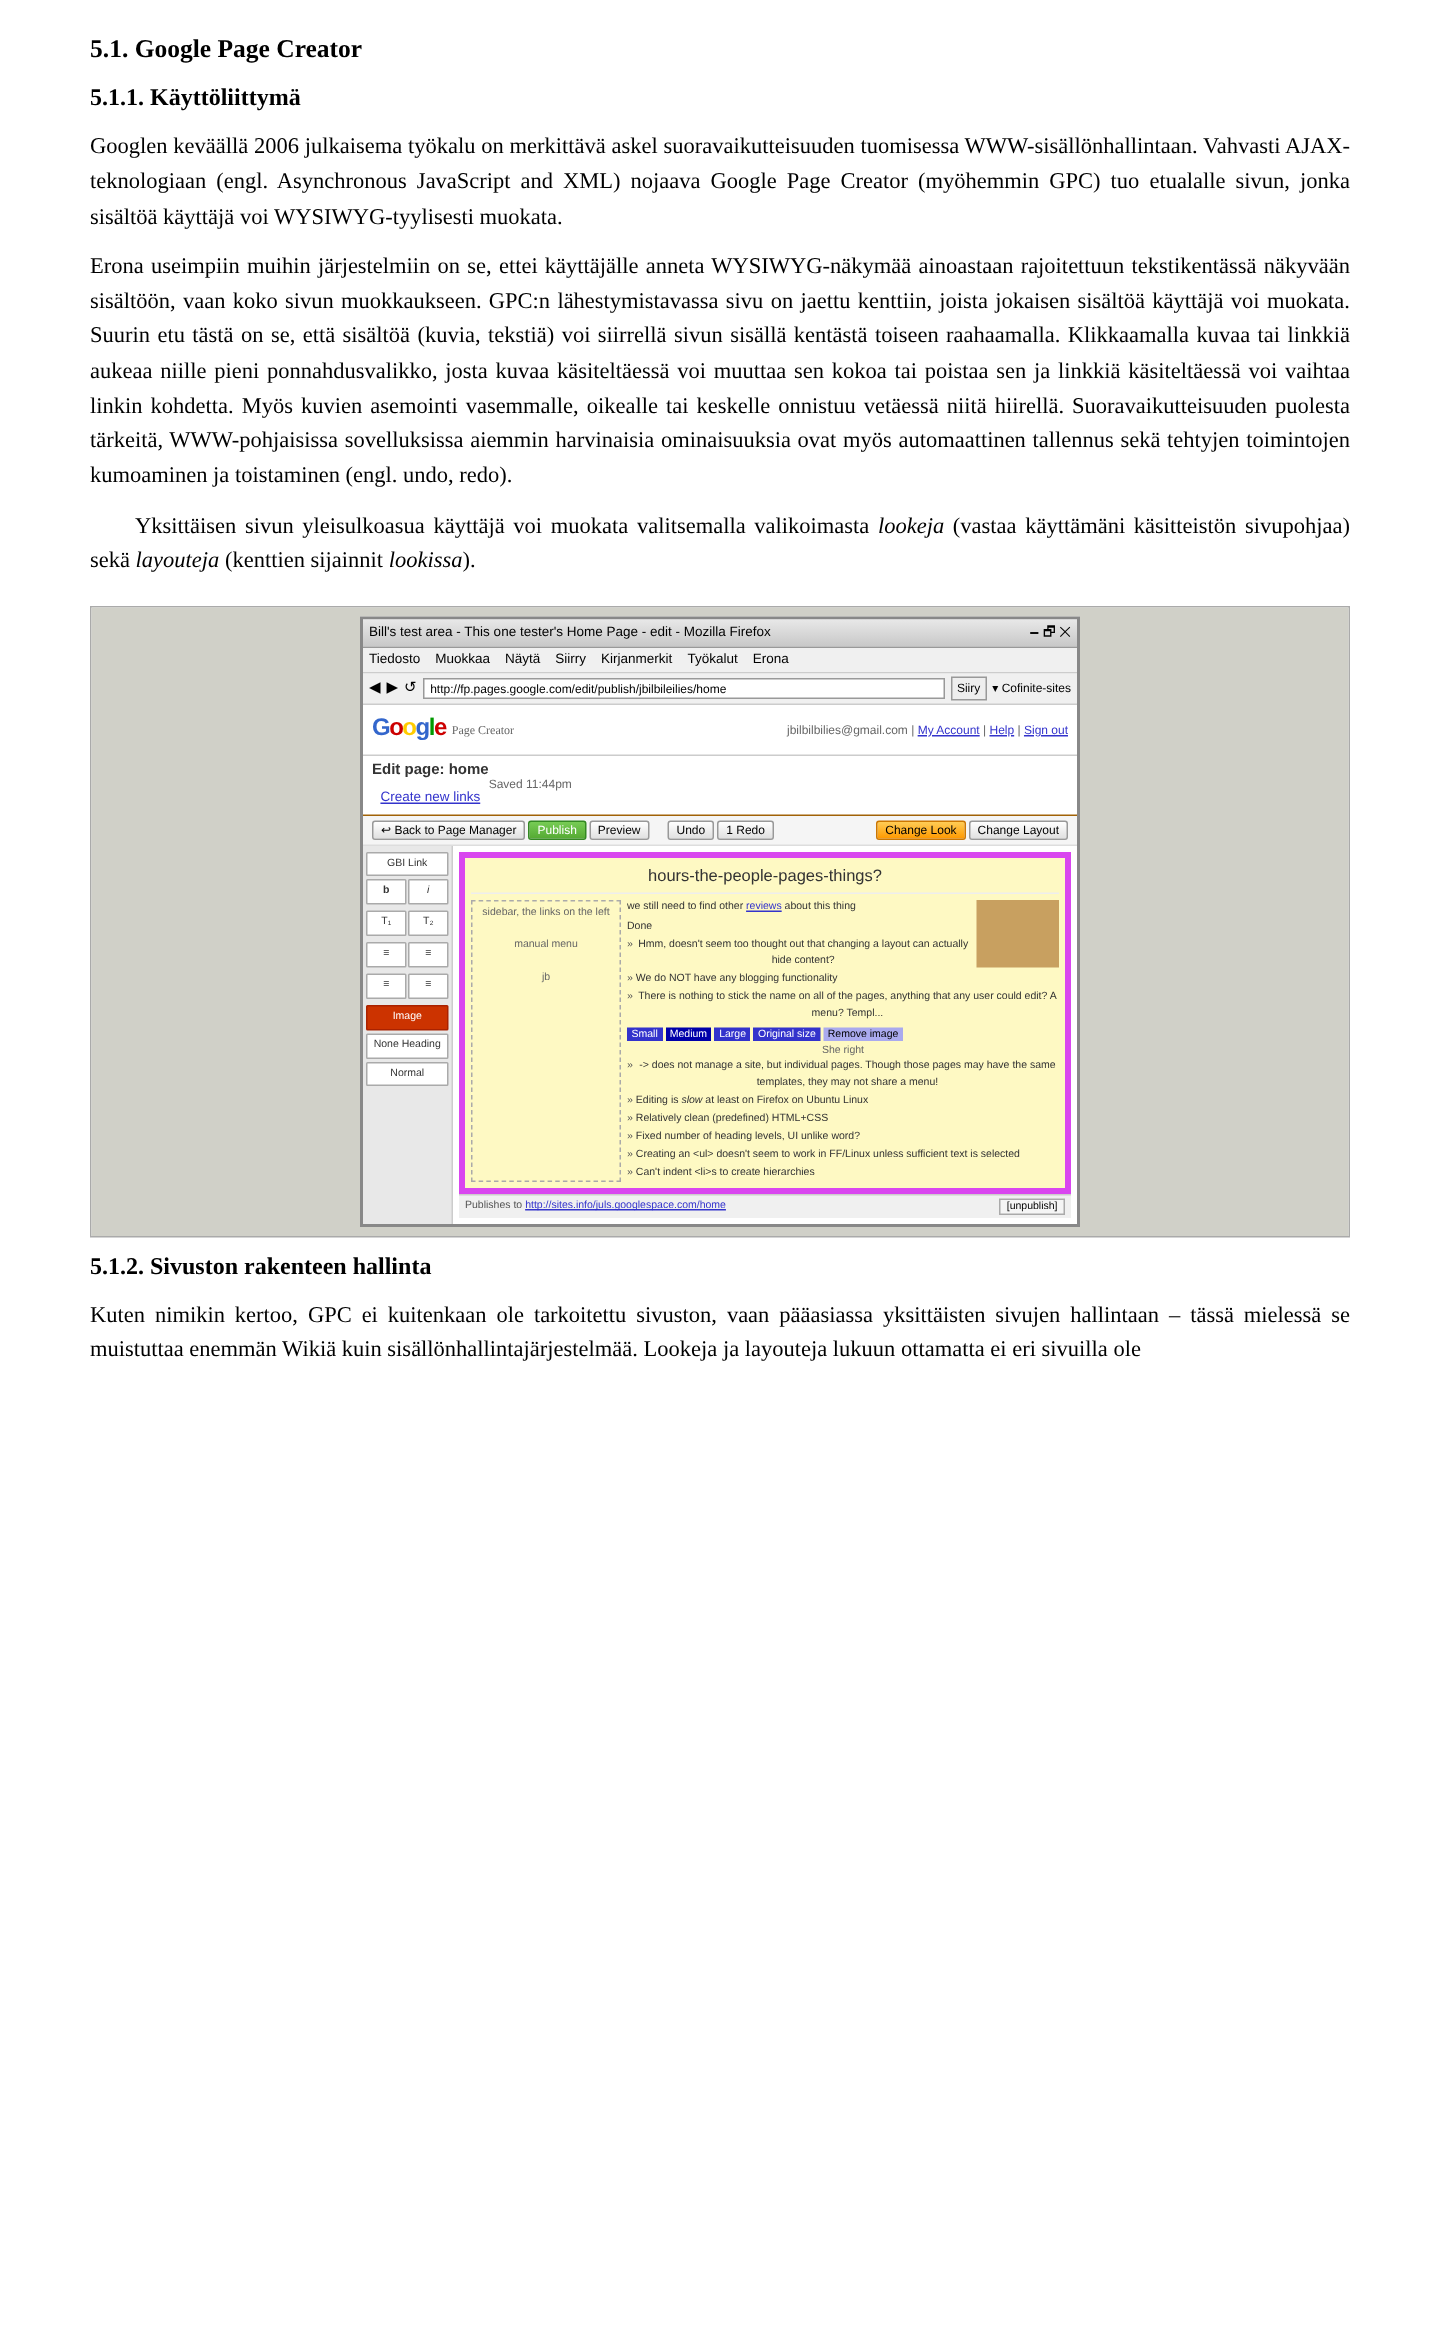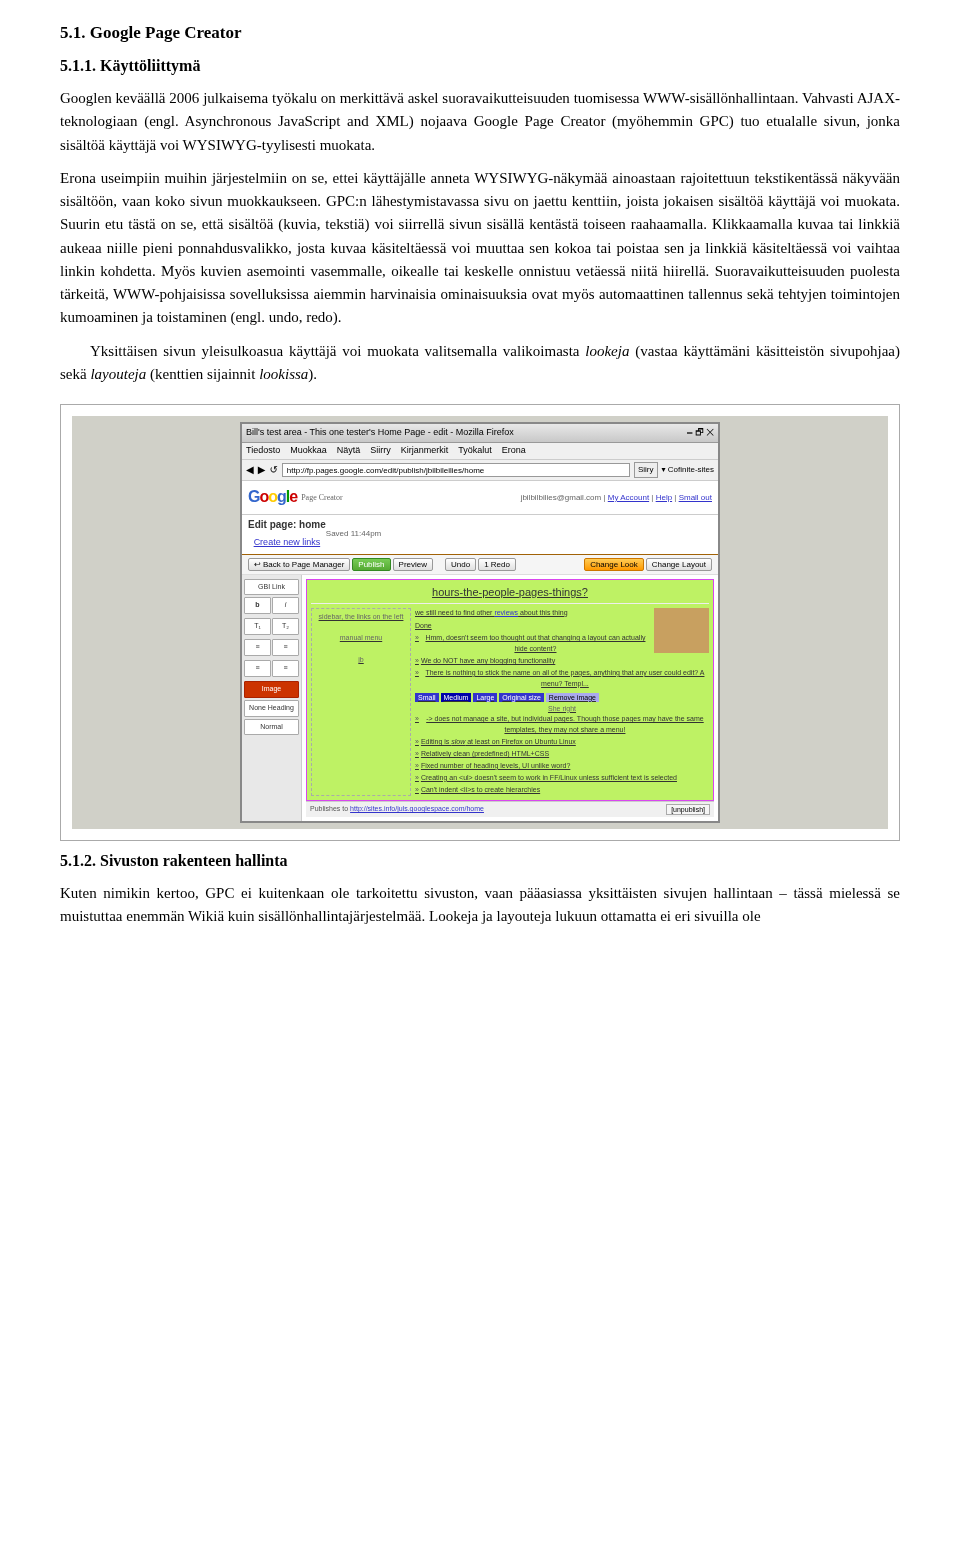--- a/index.html
+++ b/index.html
@@ -25,21 +25,21 @@
     p {
       text-align: justify;
       margin-bottom: 10px;
     }
     p.indented {
       text-indent: 30px;
     }
     .figure-container {
       border: 1px solid #aaa;
       margin: 18px 0 8px 0;
-      padding: 11px;
+      padding: 0;
       background: #fff;
     }
     .figure-inner {
       background: #d0d0c8;
       padding: 6px;
       text-align: center;
       display: flex;
       align-items: center;
       justify-content: center;
     }
@@ -188,28 +188,27 @@
       flex: 1;
       padding: 4px;
     }
     .gpc-edit-header {
       font-size: 10px;
       font-weight: bold;
       margin-bottom: 3px;
       color: #333;
     }
     .gpc-content-area {
-      border: 1px solid #d946ef;
+      border: 4px solid #d946ef;
       min-height: 160px;
-      background: #bef264;
+      background: #fef9c3;
       padding: 4px;
       font-size: 8px;
       color: #333;
       position: relative;
-      text-decoration: underline;
     }
     .gpc-page-title {
       font-size: 11px;
       color: #333;
       margin-bottom: 4px;
       border-bottom: 1px solid #eee;
       padding-bottom: 2px;
     }
     .gpc-two-col {
       display: flex;
@@ -368,21 +367,21 @@
               <span class="gpc-subtext">Page Creator</span>
             </div>
           </div>
           <div class="gpc-topright">
             <span>jbilbilbilies@gmail.com</span>
             |
             <span style="color:#3333cc;text-decoration:underline;">My Account</span>
             |
             <span style="color:#3333cc;text-decoration:underline;">Help</span>
             |
-            <span style="color:#3333cc;text-decoration:underline;">Small out</span>
+            <span style="color:#3333cc;text-decoration:underline;">Sign out</span>
           </div>
         </div>
 
         <div style="padding:2px 6px; border-bottom:1px solid #a16207; display:flex; align-items:center;">
           <div>
             <div class="gpc-edit-header">Edit page: home</div>
             <a class="create-new">Create new links</a>
           </div>
           <div class="gpc-saved">Saved 11:44pm</div>
         </div>

